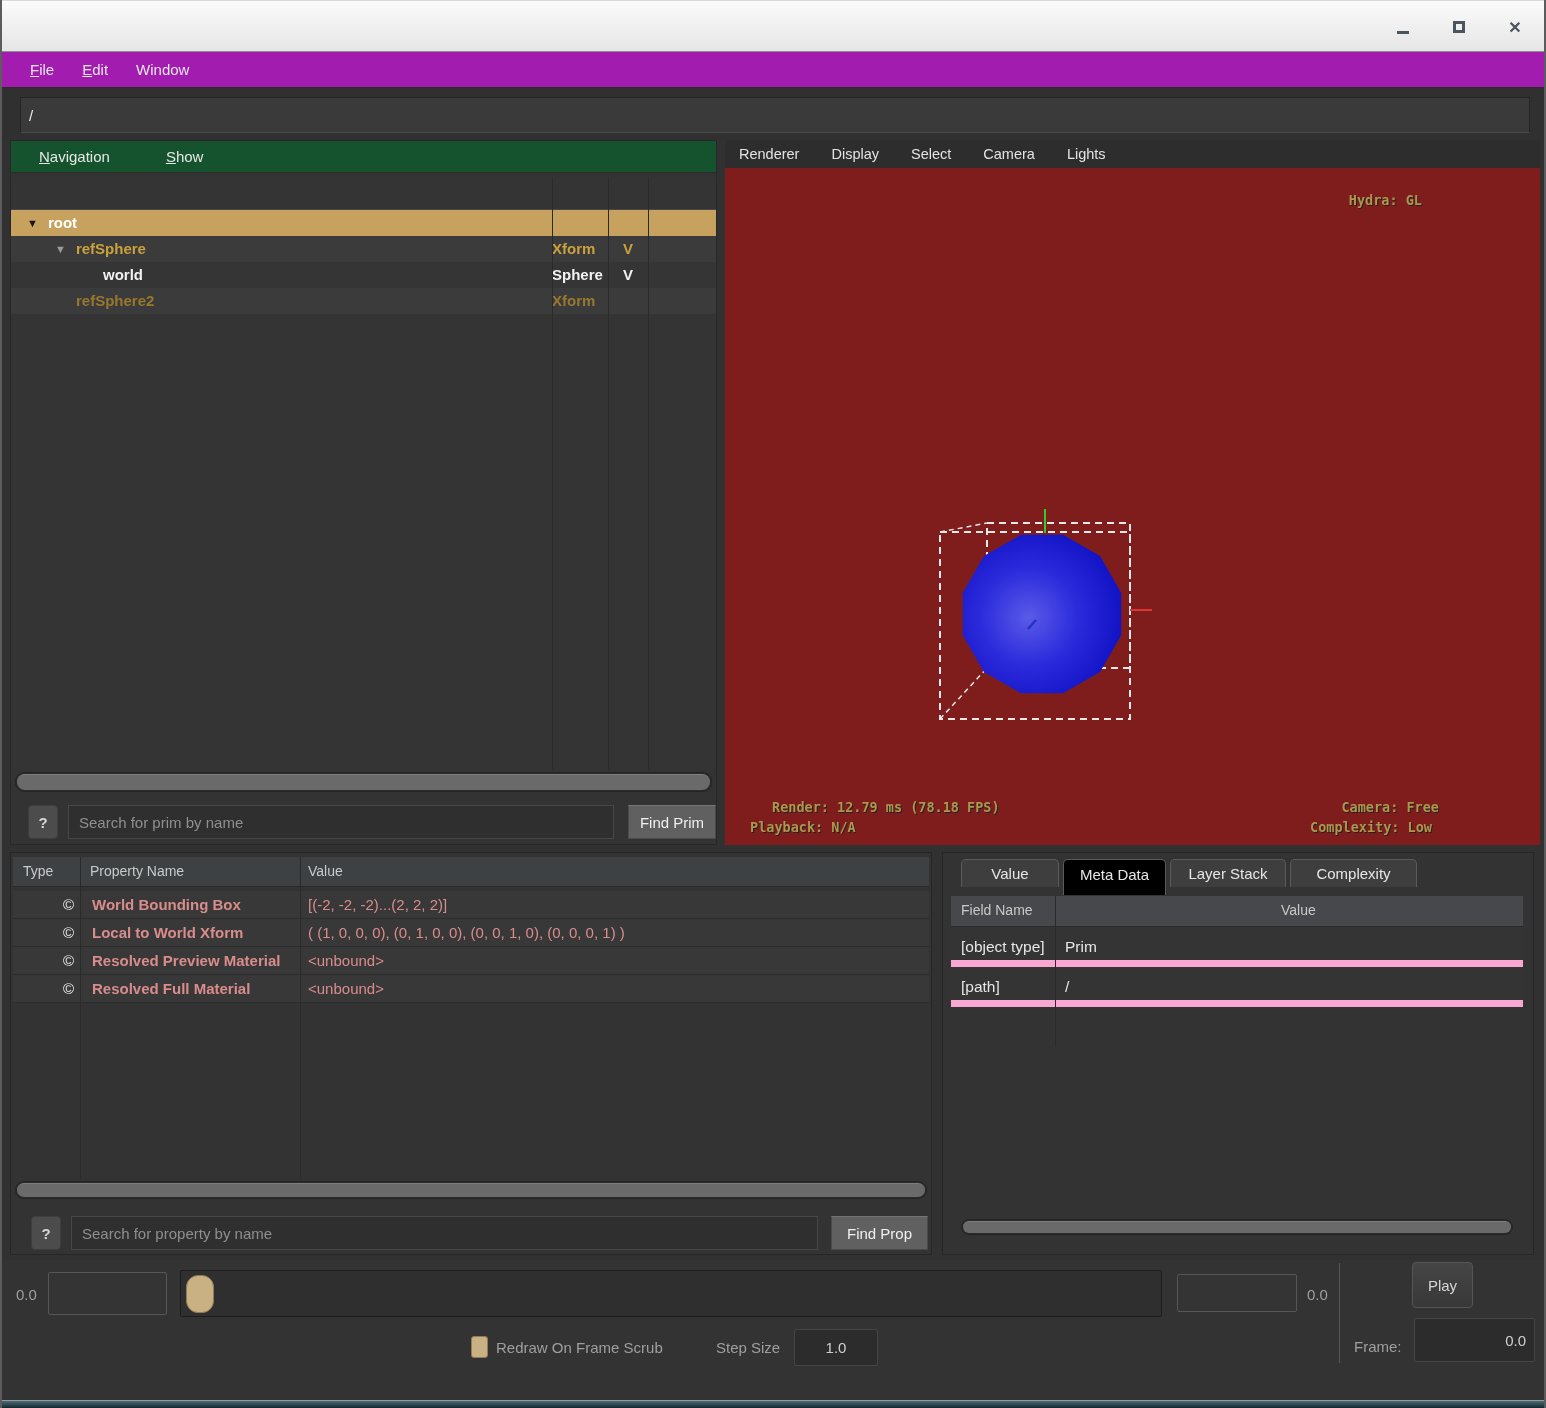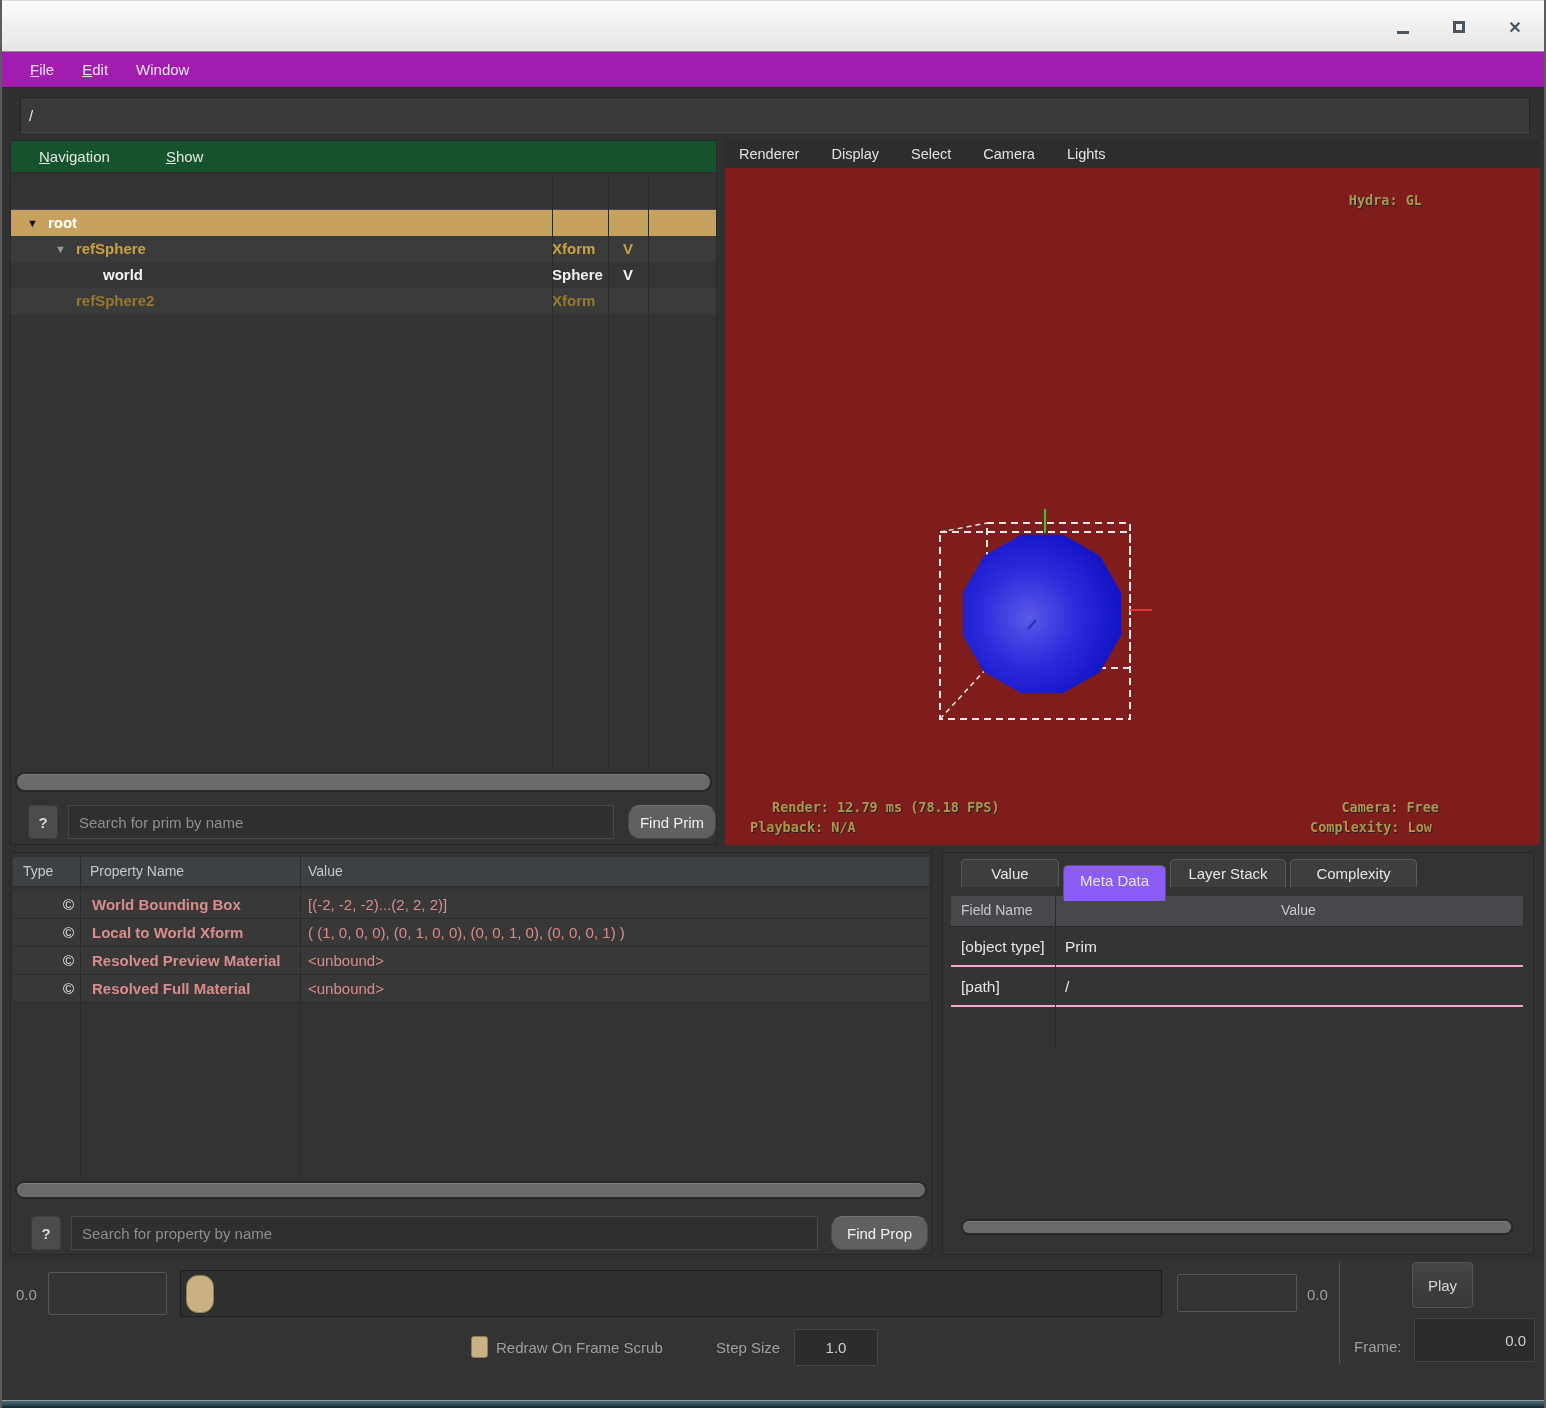--- a/index.html
+++ b/index.html
@@ -54,21 +54,21 @@
   .hscroll{ position:absolute; height:20px; background:#2c2c2c; border-radius:9px;
     border:1px solid #252525;}
   .hthumb{ position:absolute; left:1px; top:1px; right:1px; bottom:1px; background:#6a6a6a;
     border-radius:8px; border-top:1px solid #7d7d7d;}
 
   .searchrow-btn{ background:#4c4c4c; border:1px solid #3e3e3e; border-radius:4px; color:#d8d8d8;
     font-size:15px; font-weight:bold; text-align:center;}
   .searchinput{ background:#2f2f2f; border:1px solid #474747; color:#cfcfcf; font-size:15px;
     padding-left:10px; font-family:"Liberation Sans",sans-serif;}
   .searchinput::placeholder{ color:#8f8f8f;}
-  .findbtn{ background:#606060; border:1px solid #4a4a4a; border-top-color:#757575; border-radius:12px;
+  .findbtn{ background:#606060; border:1px solid #4a4a4a; border-top-color:#757575; border-radius:0;
     color:#f0f0f0; font-size:15px; text-align:center;}
 
   
   .vppanel{ position:absolute; left:723px; top:140px; width:815px; height:705px; background:#2d2d2d;}
   .vpmenubar{ position:absolute; left:0; top:0; width:100%; height:28px; background:#2d2d2d;
     display:flex; align-items:center; padding-left:14px; gap:32px;}
   .vpmenubar .menuitem{ padding:0; font-size:14.5px; color:#e3e3e3;}
   .canvas{ position:absolute; left:0; top:28px; width:815px; height:677px; background:#7f1d1d;}
   .hud{ position:absolute; font-family:"DejaVu Sans Mono", monospace; font-size:13.5px;
     font-weight:bold; color:#b0954d; text-shadow:1px 1px 0 #222; white-space:pre;}
@@ -90,24 +90,24 @@
     color:#ececec; font-size:15px;}
   .pname{ position:absolute; left:79px; font-weight:bold; color:#d98c8c;}
   .pval{ position:absolute; left:295px; color:#d98c8c;}
 
   
   .metapanel{ position:absolute; left:940px; top:852px; width:592px; height:403px; background:#333;
     border:1px solid #262626;}
   .tab{ position:absolute; height:28px; top:6px; background:#3e3e3e; border:1px solid #5a5a5a;
     border-bottom:none; border-radius:5px 5px 0 0; color:#e6e6e6; font-size:15px;
     text-align:center; line-height:27px;}
-  .tab-active{ top:12px; height:36px; background:#8b5cf6; line-height:30px; z-index:2;}
+  .tab-active{ top:6px; height:36px; background:#000000; line-height:30px; z-index:2;}
   .metatable{ position:absolute; left:8px; top:43px; width:572px;}
   .metahdr{ position:relative; width:100%; height:31px; background:#46484b; border-bottom:1px solid #2a2a2a;}
-  .mrow{ position:relative; width:100%; height:40px; background:#343434; border-bottom:2px solid #f9a8d4;
+  .mrow{ position:relative; width:100%; height:40px; background:#343434; border-bottom:7px solid #f9a8d4;
     line-height:40px; font-size:15.5px; color:#e6e6e6;}
   .mfield{ position:absolute; left:10px;} .mval{ position:absolute; left:114px;}
 
   
   .timeline{ position:absolute; left:0; top:1260px; width:1546px; height:140px; background:#333;}
   .tl-label{ position:absolute; color:#9f9f9f; font-size:15px;}
   .tl-input{ position:absolute; background:#343434; border:1px solid #565656; border-radius:2px;
     color:#cfcfcf; font-size:15px; font-family:"Liberation Sans",sans-serif; padding:0 8px;}
   .slider{ position:absolute; left:178px; top:10px; width:982px; height:47px; background:#2f2f2f;
     border:1px solid #1d1d1d; border-radius:2px;}

